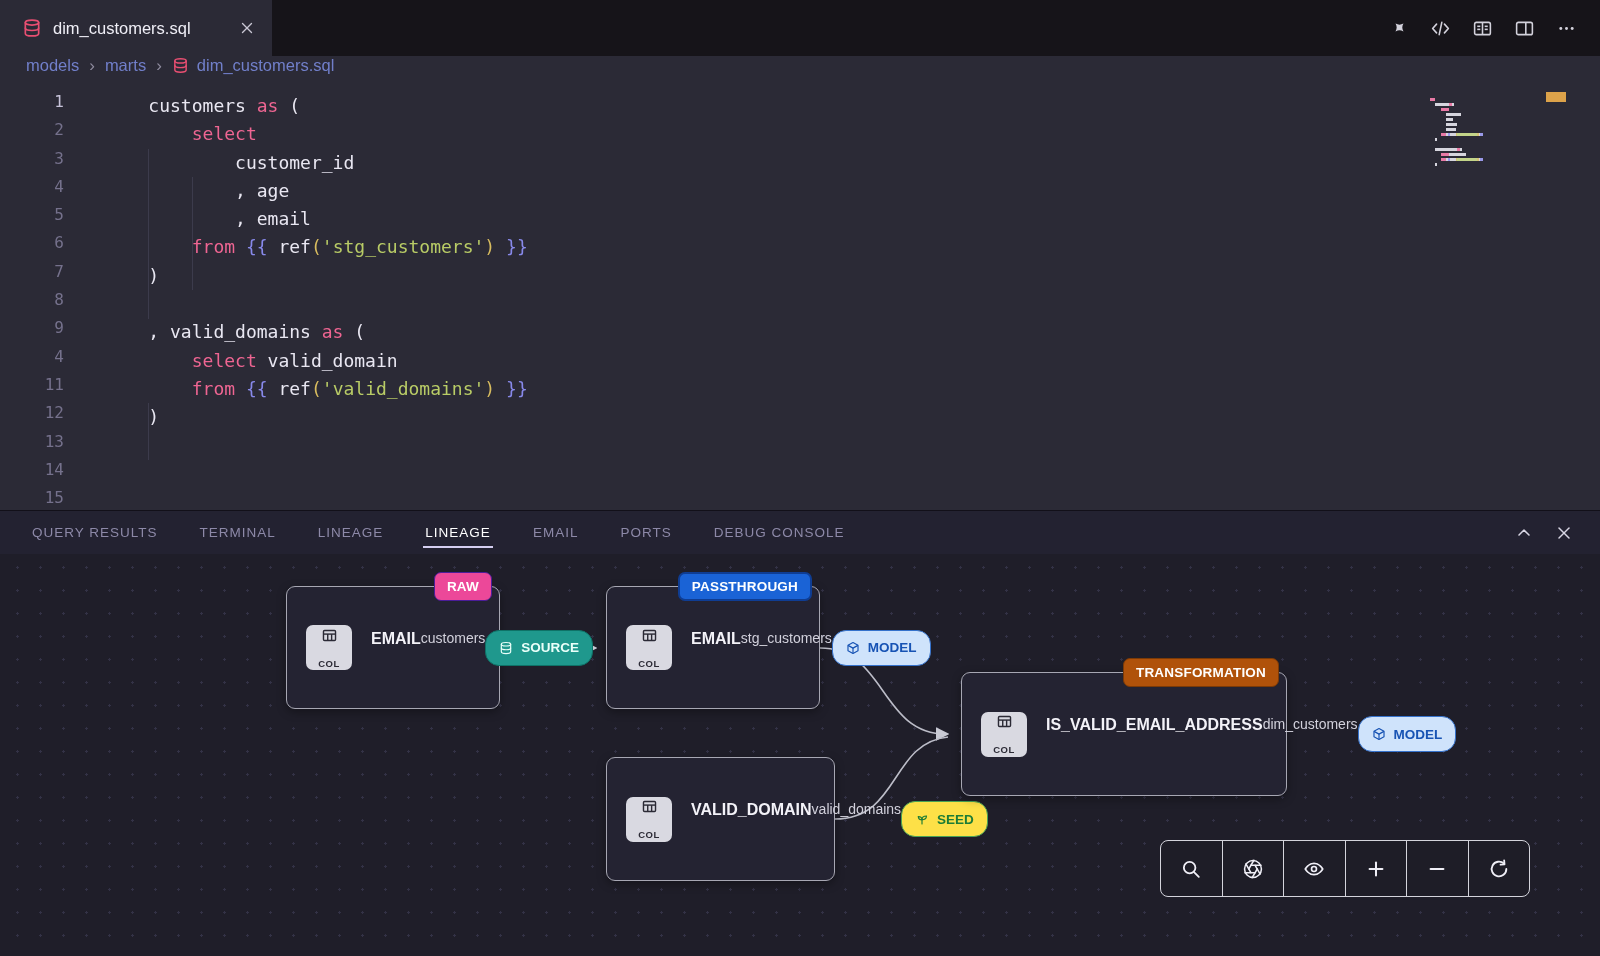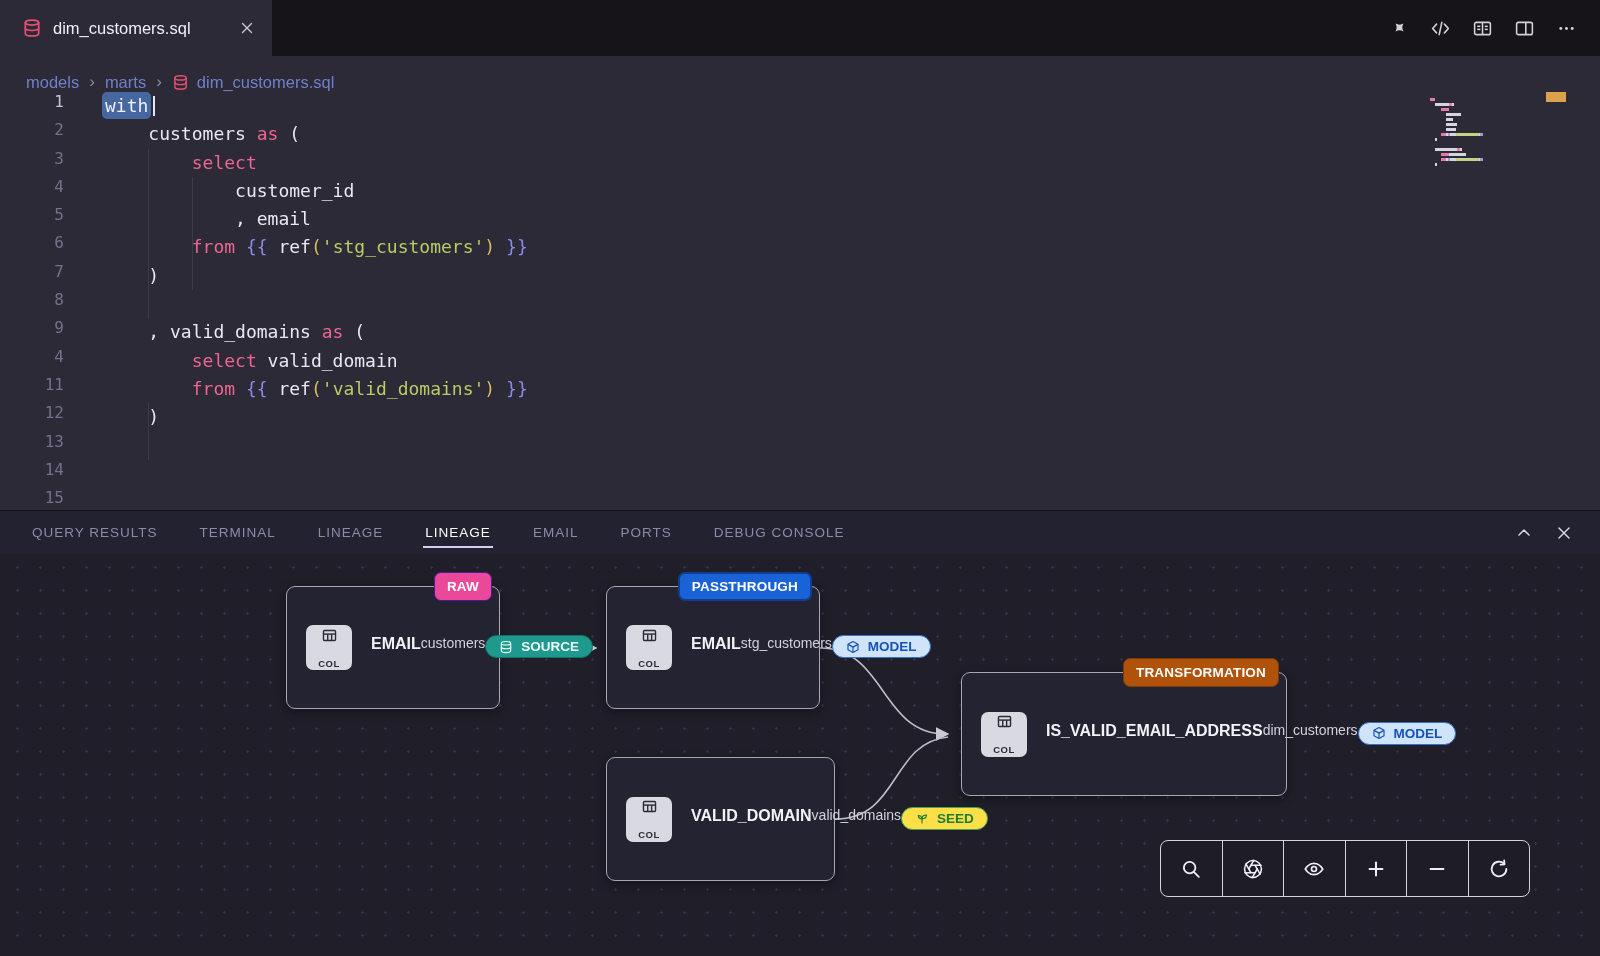--- a/index.html
+++ b/index.html
@@ -13,21 +13,21 @@
   .tab-title{color:#efeef6;font-size:16.5px;font-weight:500;white-space:nowrap}
   .tab-close{margin-left:auto;color:#c9c7d4;width:18px;height:18px}
   .ic{display:inline-flex;align-items:center;justify-content:center}
   .ic svg{width:100%;height:100%;display:block}
   .tab-ico{width:20px;height:20px;color:#e94f72;flex:0 0 20px}
   .tab-actions{margin-left:auto;display:flex;align-items:center;gap:7px;padding-right:16px}
   .abtn{background:none;border:none;color:#d3d2dc;width:35px;height:35px;display:flex;align-items:center;justify-content:center;cursor:pointer;border-radius:5px}
   .abtn .ic{width:21px;height:21px}
 
   
-  .breadcrumb{position:absolute;top:56px;left:0;width:100%;height:36px;background:#2b2a36;display:flex;align-items:flex-end;padding-left:26px;gap:10px}
+  .breadcrumb{position:absolute;top:56px;left:0;width:100%;height:36px;background:#2b2a36;display:flex;align-items:flex-start;padding-left:26px;gap:10px}
   .bc-item{color:#717fca;font-size:16.5px;display:flex;align-items:center;gap:8px;cursor:pointer;white-space:nowrap}
   .bc-sep{color:#8e8b9e;font-size:17px}
   .bc-db{width:17px;height:17px;color:#e94f72}
 
   
   .editor{position:absolute;top:92px;left:0;width:100%;height:418px;background:#2b2a36;overflow:hidden}
   .gutter{position:absolute;left:0;top:0;width:64px}
   .grow{height:28.3px;line-height:28.3px;text-align:right;color:#75718c;font:16px "DejaVu Sans Mono",monospace}
   .grow.active{color:#c7c3da}
   .code{position:absolute;left:105px;top:0;right:180px}
@@ -61,21 +61,21 @@
     background-size:23px 23px;background-position:6px 2px}
   .edges{position:absolute;left:0;top:0}
   .node{position:absolute;background:#242332;border:1.5px solid #a7a7b3;border-radius:9px;box-shadow:0 3px 10px rgba(0,0,0,.35);cursor:pointer}
   .ninner{display:flex;align-items:center;height:100%;padding:0 16px 0 19px;gap:19px}
   .iconbox{flex:0 0 46px;height:45px;background:#d9d9e1;border-radius:7px;display:flex;flex-direction:column;align-items:center;justify-content:center;color:#2b2a35}
   .iconbox .ic{width:17px;height:17px}
   .collabel{font-size:9.5px;font-weight:700;letter-spacing:.5px;color:#2b2a35;margin-top:14px}
   .ntext{display:flex;justify-content:flex-start}
   .ntitle{font-size:16px;font-weight:600;color:#f3f2f8;margin-bottom:3px;white-space:nowrap}
   .nsub{font-size:14px;color:#d2d1dc;margin-bottom:9px;white-space:nowrap}
-  .rbadge{display:inline-flex;align-items:center;gap:8px;height:23px;padding:0 13px;border-radius:14px;font-size:13.5px;font-weight:600;width:max-content}
+  .rbadge{display:inline-flex;align-items:center;gap:8px;height:36px;padding:0 13px;border-radius:14px;font-size:13.5px;font-weight:600;width:max-content}
   .rbadge .ic{width:14px;height:14px}
   .rbadge.source{background:#1f988d;border:1.5px solid #0e7267;color:#eafff9}
   .rbadge.model{background:#cfe3fb;border:1.5px solid #3572cc;color:#1753b4}
   .rbadge.seed{background:#fde047;border:1.5px solid #48a254;color:#1d7c36}
   .tag{position:absolute;top:-15px;right:7px;height:29px;display:flex;align-items:center;padding:0 12px;border-radius:7px;font-size:13.5px;font-weight:700;color:#fff;letter-spacing:.2px;white-space:nowrap}
   .tag.raw{background:#ec4899;border:1.5px solid #4a1d98}
   .tag.passthrough{background:#1a63d6;border:2px solid #0f3d93}
   .tag.transformation{background:#b0520a;border:1.5px solid #7c3a06}
 
   
@@ -191,24 +191,24 @@
         <div class="grow">11</div>
         <div class="grow">12</div>
         <div class="grow">13</div>
         <div class="grow">14</div>
         <div class="grow">15</div>
       </div>
     <div class="guide" style="left:148px;top:57px;height:170px"></div>
     <div class="guide" style="left:192px;top:85px;height:113px"></div>
     <div class="guide" style="left:148px;top:311px;height:57px"></div>
     <div class="code">
-        <div class="crow"><span class="tk kw sel">with</span><span class="tk cursor"></span></div>
         <div class="crow"><span class="tk ws">    </span><span class="tk id">customers </span><span class="tk kw">as</span><span class="tk id"> (</span></div>
         <div class="crow"><span class="tk ws">        </span><span class="tk kw">select</span></div>
         <div class="crow"><span class="tk ws">            </span><span class="tk id">customer_id</span></div>
+        <div class="crow"><span class="tk ws">            </span><span class="tk id">, age</span></div>
         <div class="crow"><span class="tk ws">            </span><span class="tk id">, email</span></div>
         <div class="crow"><span class="tk ws">        </span><span class="tk kw">from</span><span class="tk id"> </span><span class="tk jinja">{{</span><span class="tk id"> ref</span><span class="tk paren">(</span><span class="tk str">'stg_customers'</span><span class="tk paren">)</span><span class="tk id"> </span><span class="tk jinja">}}</span></div>
         <div class="crow"><span class="tk ws">    </span><span class="tk id">)</span></div>
         <div class="crow"></div>
         <div class="crow"><span class="tk ws">    </span><span class="tk id">, valid_domains </span><span class="tk kw">as</span><span class="tk id"> (</span></div>
         <div class="crow"><span class="tk ws">        </span><span class="tk kw">select</span><span class="tk id"> valid_domain</span></div>
         <div class="crow"><span class="tk ws">        </span><span class="tk kw">from</span><span class="tk id"> </span><span class="tk jinja">{{</span><span class="tk id"> ref</span><span class="tk paren">(</span><span class="tk str">'valid_domains'</span><span class="tk paren">)</span><span class="tk id"> </span><span class="tk jinja">}}</span></div>
         <div class="crow"><span class="tk ws">    </span><span class="tk id">)</span></div>
         <div class="crow"></div>
       </div>

